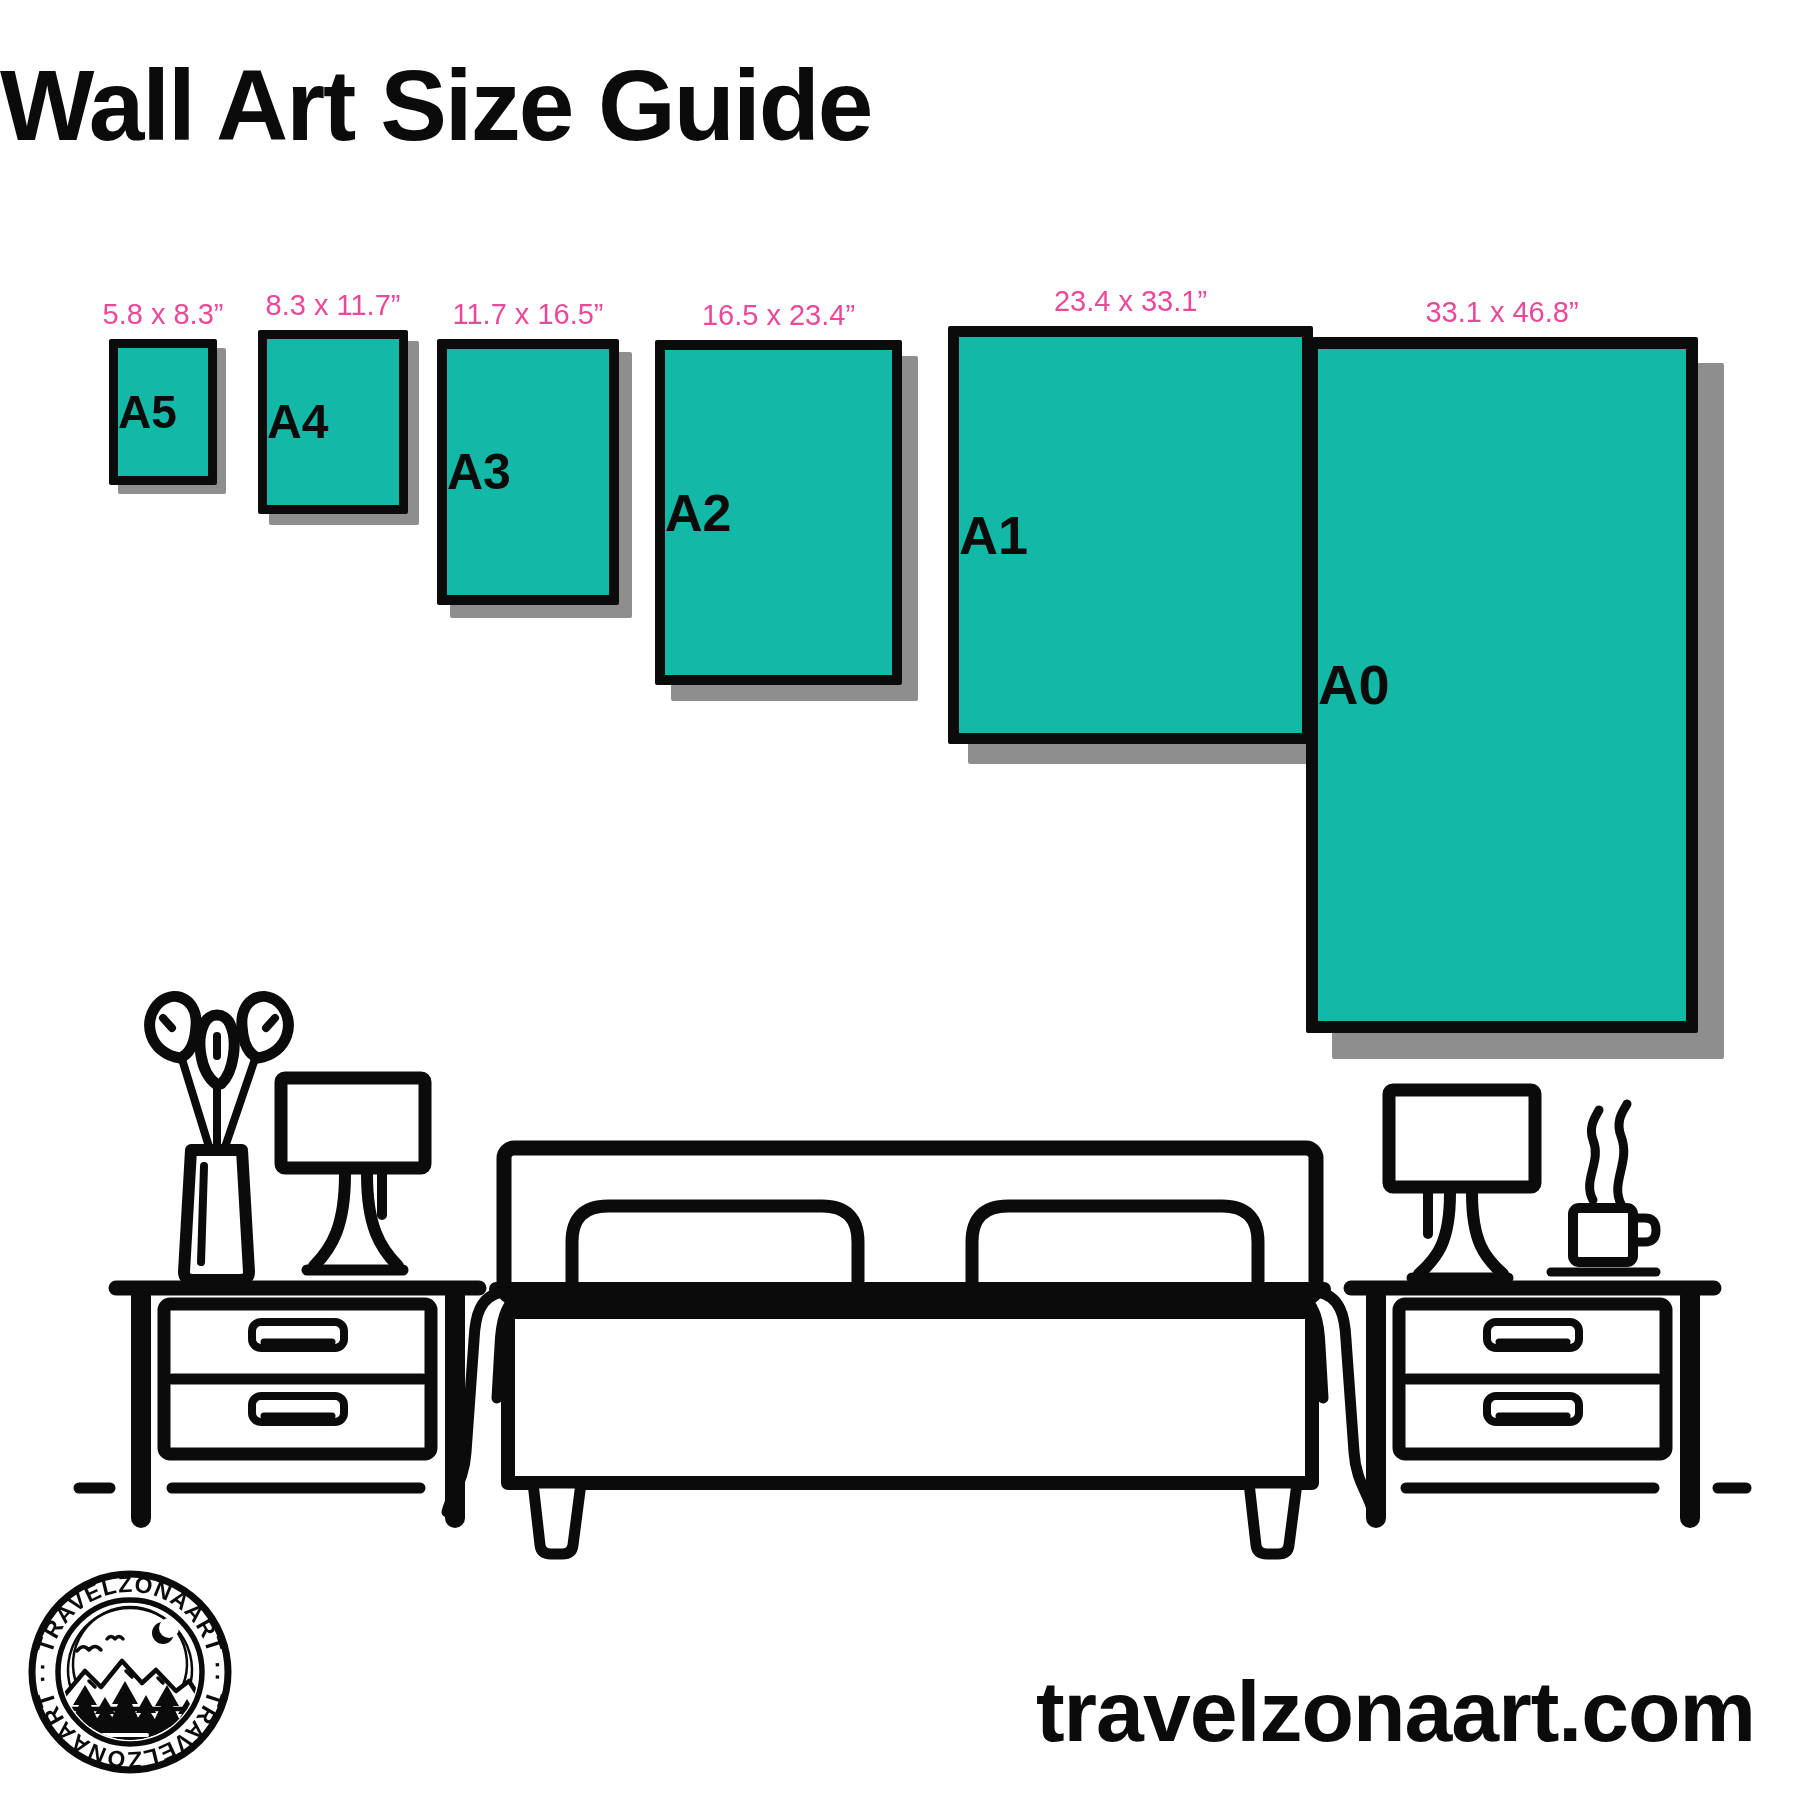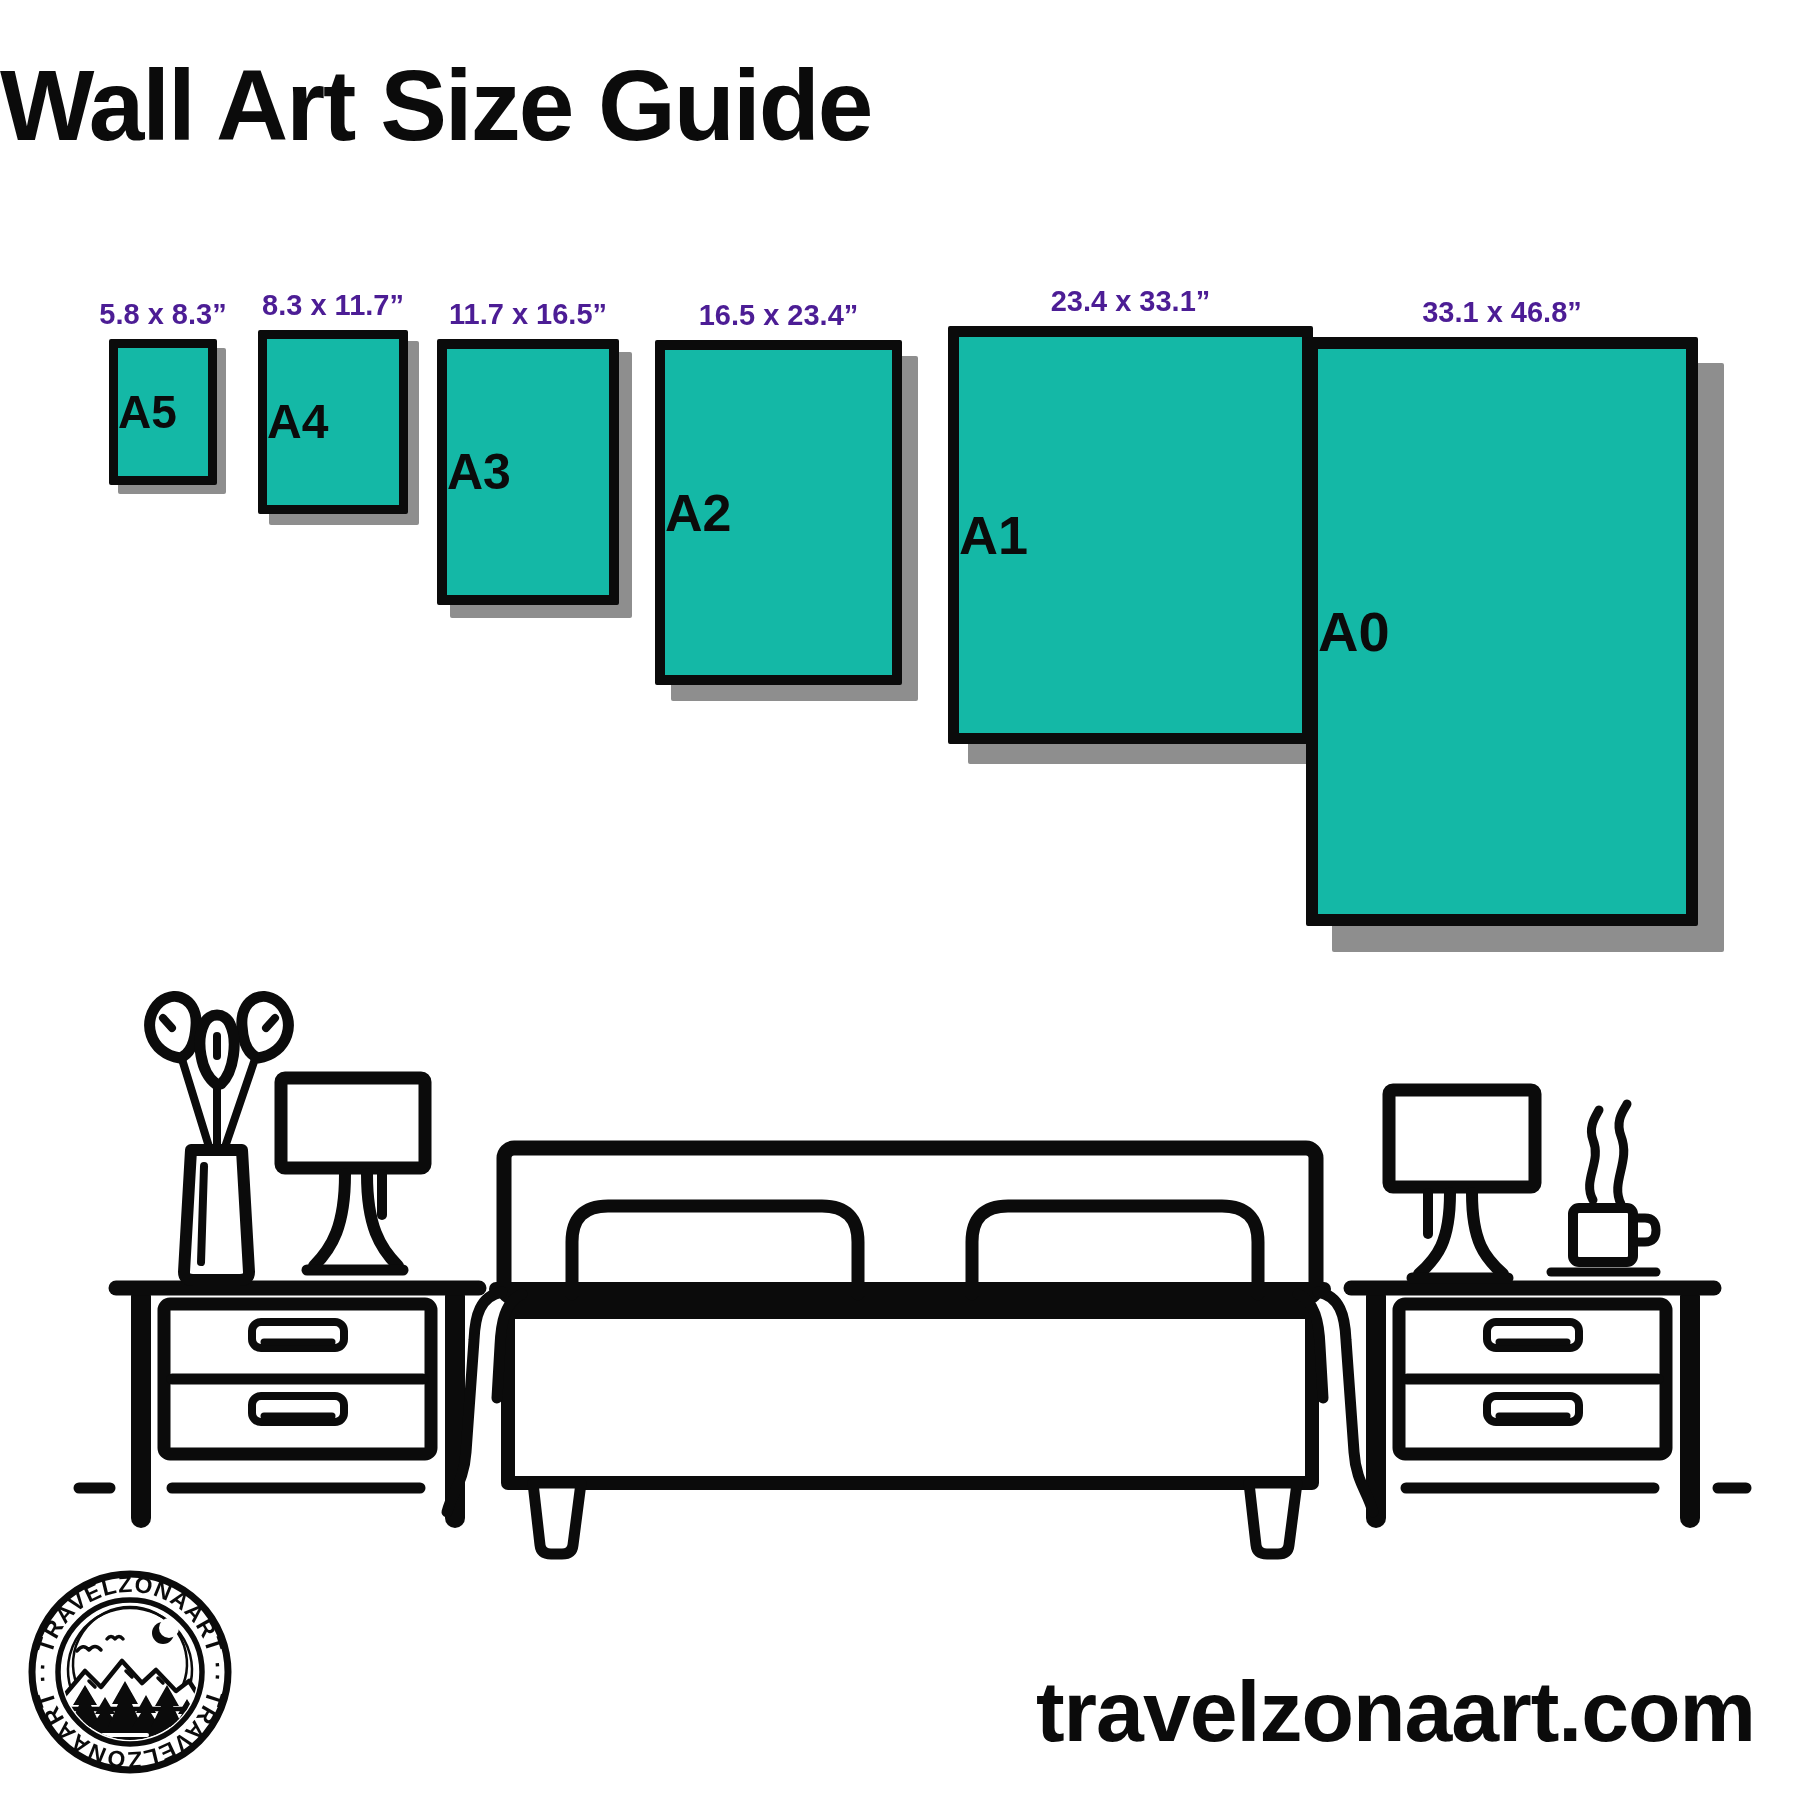--- a/index.html
+++ b/index.html
@@ -8,21 +8,21 @@
     position:relative;width:1800px;height:1800px;background:#ffffff;overflow:hidden;
     font-family:"Liberation Sans","DejaVu Sans",sans-serif;color:#0b0b0b;
   }
   .page-title{
     position:absolute;top:48px;left:0;width:100%;
     font-size:100px;font-weight:700;letter-spacing:-2px;color:#0b0b0b;white-space:nowrap;
   }
   .frame{position:absolute;}
   .frame-size{
     position:absolute;bottom:100%;left:50%;transform:translateX(-50%);
-    margin-bottom:8px;white-space:nowrap;font-size:29px;font-weight:700;color:#4c1d95;
+    margin-bottom:8px;white-space:nowrap;font-size:29px;font-weight:400;color:#ec4899;
   }
   .frame-box{
     box-sizing:border-box;width:100%;height:100%;background:#14b8a6;
     border:var(--bw) solid #0b0b0b;border-radius:2px;
     box-shadow:var(--sh) var(--sh) 0 0 #8e8e8e;
     display:flex;align-items:center;justify-content:flex-start;
   }
   .frame-name{font-weight:700;color:#0b0b0b;font-size:var(--fs);line-height:1;}
   .website{
     position:absolute;top:1662px;right:45px;
@@ -65,21 +65,21 @@
     </div>
   </div>
 
   <div class="frame" style="left:948px;top:326px;width:365px;height:418px;--bw:11px;--sh:20px;--fs:54px;">
     <div class="frame-size">23.4 x 33.1”</div>
     <div class="frame-box">
       <span class="frame-name">A1</span>
     </div>
   </div>
 
-  <div class="frame" style="left:1306px;top:337px;width:392px;height:589px;--bw:12px;--sh:26px;--fs:56px;">
+  <div class="frame" style="left:1306px;top:337px;width:392px;height:696px;--bw:12px;--sh:26px;--fs:56px;">
     <div class="frame-size">33.1 x 46.8”</div>
     <div class="frame-box">
       <span class="frame-name">A0</span>
     </div>
   </div>
 
   <svg class="scene-svg" viewBox="0 0 1800 1800" fill="none" stroke="#0b0b0b" stroke-linecap="round" stroke-linejoin="round">
 
     <g stroke-width="11">
       <path d="M 79,1488 H 110"></path>

